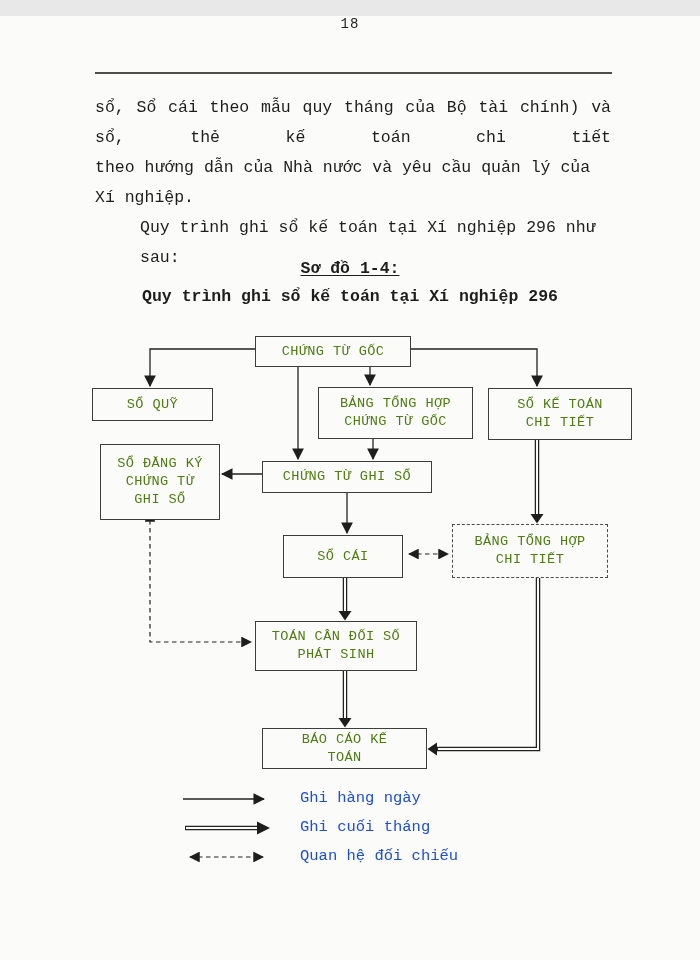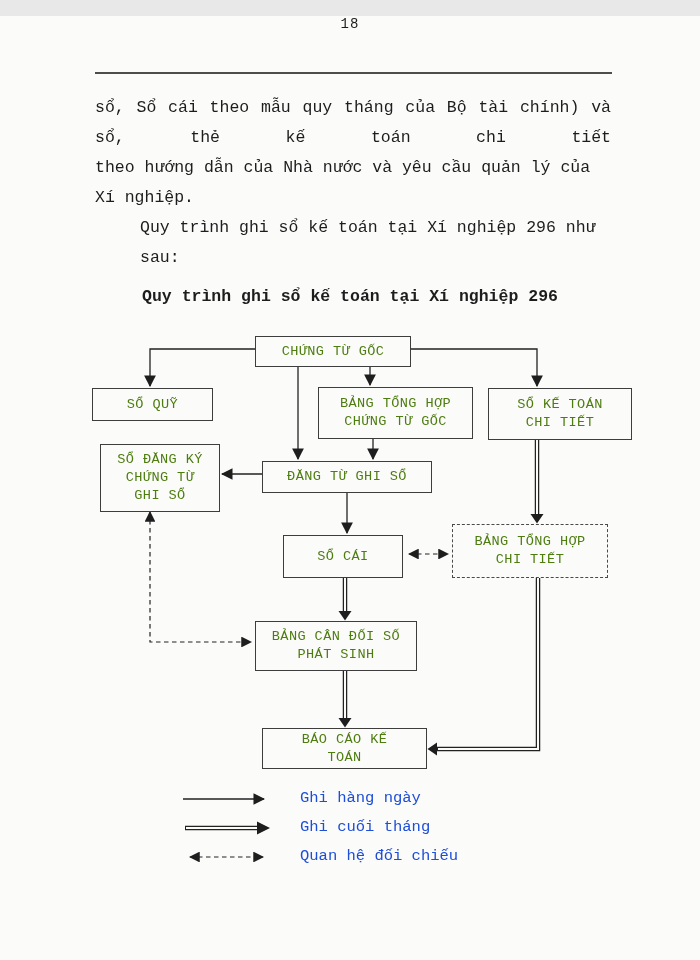--- a/index.html
+++ b/index.html
@@ -44,21 +44,21 @@
   .node.dashed { border:1.4px dashed #4a4a4a; }
   .nlabel {
     white-space:pre-line; font-size:13.6px; line-height:18px;
     letter-spacing:0.4px; color:#4d7c0f;
   }
   
   #n-ctg    { left:255px; top:320px; width:156px; height:31px; }
   #n-sq     { left:92px;  top:372px; width:121px; height:33px; }
   #n-bthctg { left:318px; top:371px; width:155px; height:52px; }
   #n-sktct  { left:488px; top:372px; width:144px; height:52px; }
-  #n-sdk    { left:100px; top:428px; width:120px; height:68px; }
+  #n-sdk    { left:100px; top:428px; width:120px; height:76px; }
   #n-ctgs   { left:262px; top:445px; width:170px; height:32px; }
   #n-scai   { left:283px; top:519px; width:120px; height:43px; }
   #n-bthct  { left:452px; top:508px; width:156px; height:54px; }
   #n-bcdsps { left:255px; top:605px; width:162px; height:50px; }
   #n-bckt   { left:262px; top:712px; width:165px; height:41px; }
   
   .legend-label {
     position:absolute; left:300px; font-size:15.5px; color:#1d4ed8;
   }
   #lg1 { top:773px; } #lg2 { top:802px; } #lg3 { top:831px; }
@@ -70,20 +70,21 @@
 
   <div class="page-number">18</div>
   <div class="header-rule"></div>
 
   <div class="para">
     <div class="pline justify">sổ, Sổ cái theo mẫu quy tháng của Bộ tài chính) và sổ, thẻ kế toán chi tiết</div>
     <div class="pline">theo hướng dẫn của Nhà nước và yêu cầu quản lý của Xí nghiệp.</div>
     <div class="pline indent">Quy trình ghi sổ kế toán tại Xí nghiệp 296 như sau:</div>
   </div>
 
+  <div class="fig-title">Sơ đồ 1-4:</div>
   <div class="fig-subtitle">Quy trình ghi sổ kế toán tại Xí nghiệp 296</div>
 
   <svg class="connectors" width="700" height="960" viewBox="0 0 700 960">
     <defs>
       <marker id="arr" viewBox="0 0 10 10" refX="9" refY="5" markerWidth="9" markerHeight="9" orient="auto-start-reverse">
         <path d="M0,0 L10,5 L0,10 z" fill="#1e1e1e"></path>
       </marker>
     </defs>
 
     <g>
@@ -162,31 +163,31 @@
   <div class="node" id="n-sktct">
     <span class="nlabel">SỔ KẾ TOÁN
 CHI TIẾT</span>
   </div>
   <div class="node" id="n-sdk">
     <span class="nlabel">SỔ ĐĂNG KÝ
 CHỨNG TỪ
 GHI SỔ</span>
   </div>
   <div class="node" id="n-ctgs">
-    <span class="nlabel">ĐĂNG TỪ GHI  SỔ</span>
+    <span class="nlabel">CHỨNG TỪ GHI  SỔ</span>
   </div>
   <div class="node" id="n-scai">
     <span class="nlabel">SỔ CÁI</span>
   </div>
   <div class="node dashed" id="n-bthct">
     <span class="nlabel">BẢNG TỔNG HỢP
 CHI TIẾT</span>
   </div>
   <div class="node" id="n-bcdsps">
-    <span class="nlabel">BẢNG CÂN ĐỐI SỐ
+    <span class="nlabel">TOÁN CÂN ĐỐI SỐ
 PHÁT SINH</span>
   </div>
   <div class="node" id="n-bckt">
     <span class="nlabel">BÁO CÁO KẾ
 TOÁN</span>
   </div>
 
   <div class="legend-label" id="lg1">Ghi hàng ngày</div>
   <div class="legend-label" id="lg2">Ghi cuối tháng</div>
   <div class="legend-label" id="lg3">Quan hệ đối chiếu</div>

